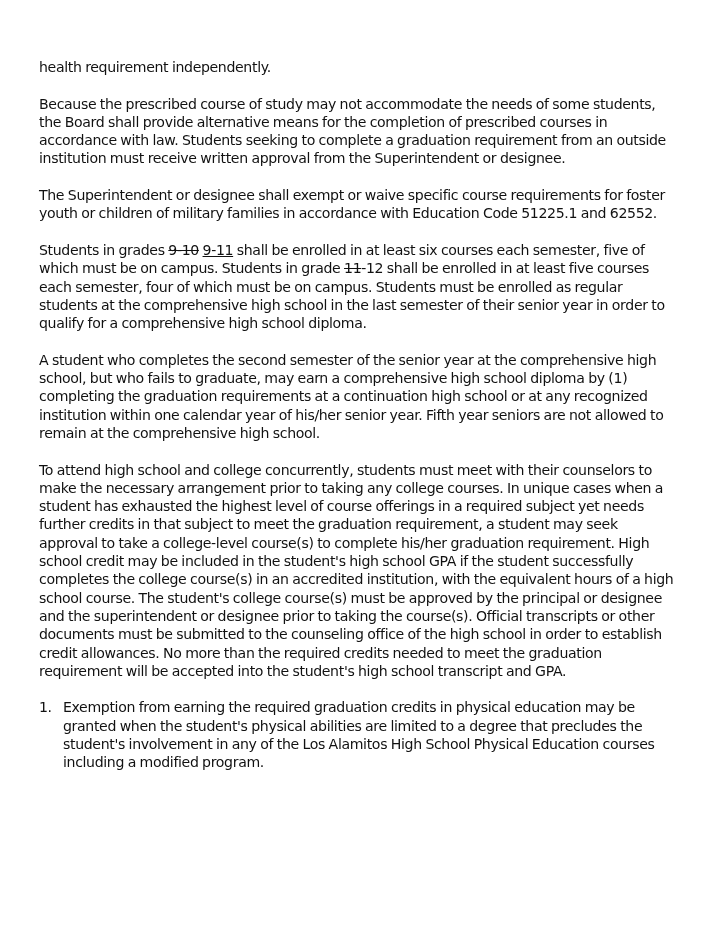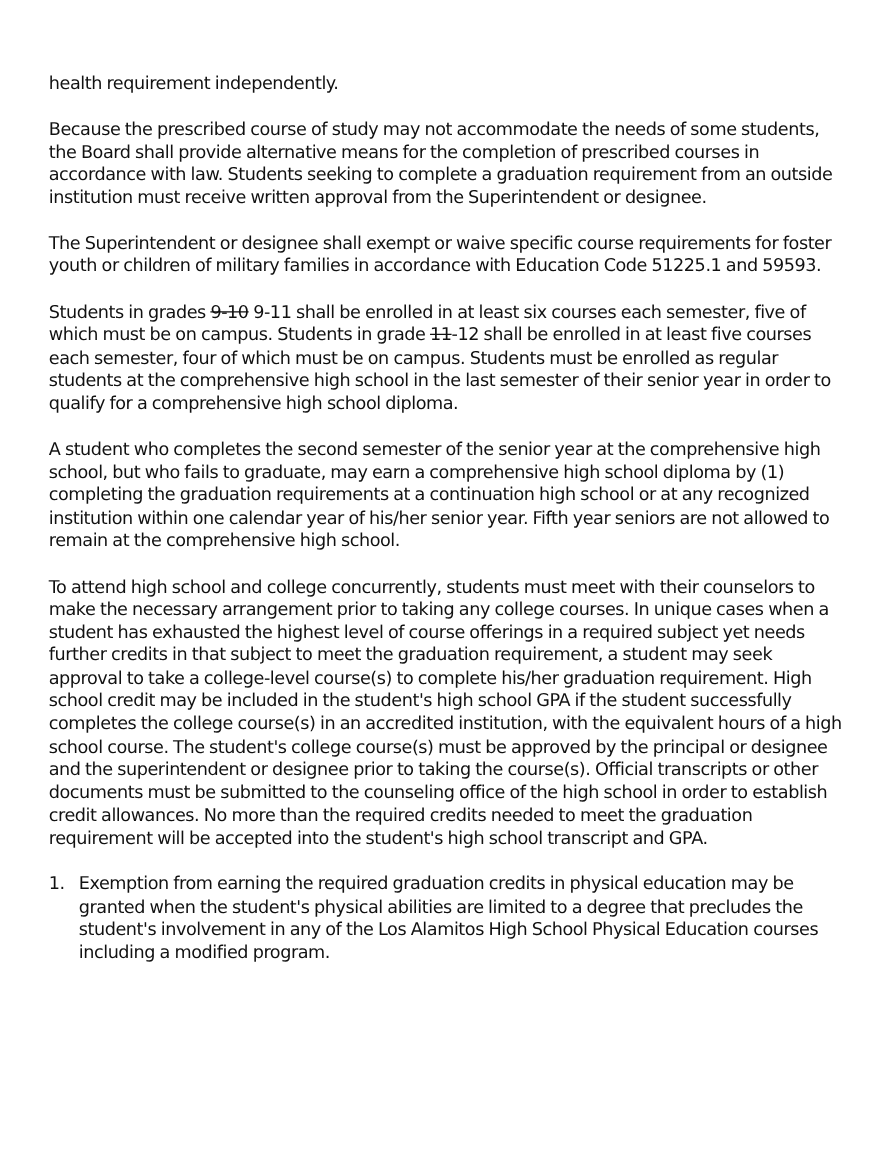--- a/index.html
+++ b/index.html
@@ -11,32 +11,32 @@
     padding: 58px 30px 0 39px;
     font-family: "DejaVu Sans", "Liberation Sans", sans-serif;
     font-size: 14.1px;
     line-height: 18.3px;
     color: #111111;
     letter-spacing: -0.35px;
     word-spacing: -0.5px;
   }
   p { margin: 0 0 18.3px 0; }
   .strike { text-decoration: line-through; }
-  .under { }
+  .under { text-decoration: underline; }
   ol.num-list { margin: 0; padding: 0; list-style: none; }
   ol.num-list li { position: relative; padding-left: 24px; margin: 0; }
   ol.num-list li .num { position: absolute; left: 0; top: 0; }
 </style>
 </head>
 <body>
 
 <div class="page">
   <p>health requirement independently.</p>
   <p>Because the prescribed course of study may not accommodate the needs of some students, the Board shall provide alternative means for the completion of prescribed courses in accordance with law. Students seeking to complete a graduation requirement from an outside institution must receive written approval from the Superintendent or designee.</p>
-  <p>The Superintendent or designee shall exempt or waive specific course requirements for foster youth or children of military families in accordance with Education Code 51225.1 and 59593.</p>
+  <p>The Superintendent or designee shall exempt or waive specific course requirements for foster youth or children of military families in accordance with Education Code 51225.1 and 62552.</p>
   <p><span>Students in grades </span><span class="strike">9-10</span><span> </span> <span class="under">9-11</span><span> shall be enrolled in at least six courses each semester, five of which must be on campus. Students in grade </span><span class="strike">11</span><span>-12 shall be enrolled in at least five courses each semester, four of which must be on campus. Students must be enrolled as regular students at the comprehensive high school in the last semester of their senior year in order to qualify for a comprehensive high school diploma.</span></p>
   <p>A student who completes the second semester of the senior year at the comprehensive high school, but who fails to graduate, may earn a comprehensive high school diploma by (1) completing the graduation requirements at a continuation high school or at any recognized institution within one calendar year of his/her senior year. Fifth year seniors are not allowed to remain at the comprehensive high school.</p>
   <p>To attend high school and college concurrently, students must meet with their counselors to make the necessary arrangement prior to taking any college courses. In unique cases when a student has exhausted the highest level of course offerings in a required subject yet needs further credits in that subject to meet the graduation requirement, a student may seek approval to take a college-level course(s) to complete his/her graduation requirement. High school credit may be included in the student's high school GPA if the student successfully completes the college course(s) in an accredited institution, with the equivalent hours of a high school course. The student's college course(s) must be approved by the principal or designee and the superintendent or designee prior to taking the course(s). Official transcripts or other documents must be submitted to the counseling office of the high school in order to establish credit allowances. No more than the required credits needed to meet the graduation requirement will be accepted into the student's high school transcript and GPA.</p>
   <ol class="num-list">
     <li>
       <span class="num">1.</span>
       <span>Exemption from earning the required graduation credits in physical education may be granted when the student's physical abilities are limited to a degree that precludes the student's involvement in any of the Los Alamitos High School Physical Education courses including a modified program.</span>
     </li>
   </ol>
 </div>

